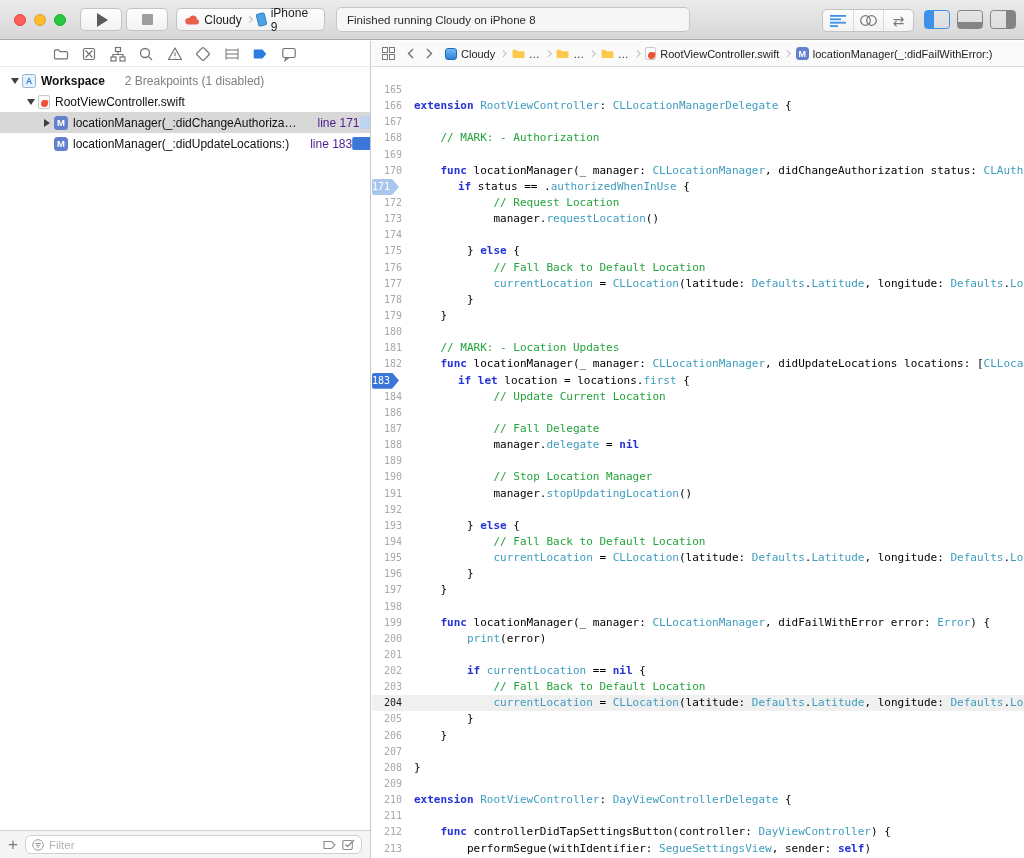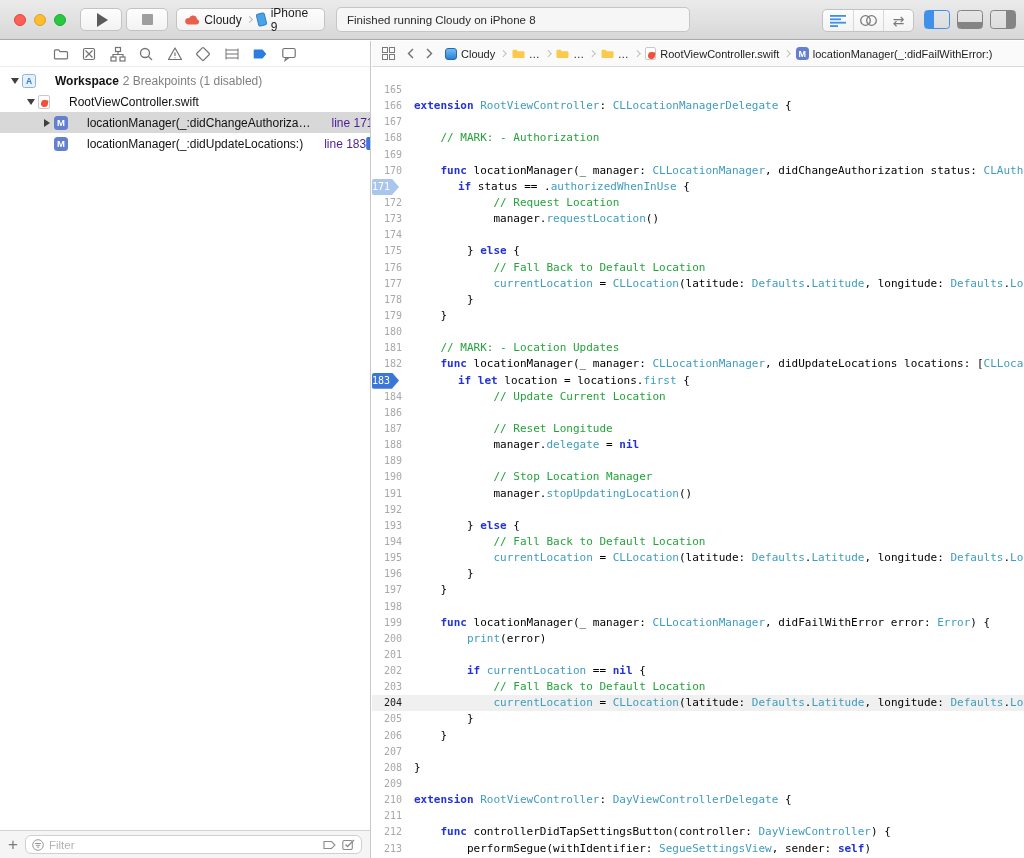--- a/index.html
+++ b/index.html
@@ -53,23 +53,23 @@
   .nav-tabs { height:26px; display:flex; align-items:center; padding-left:52px; gap:11.5px;
     border-bottom:1px solid #ECECEC; }
   .nav-tab { width:17px; height:17px; display:flex; align-items:center; justify-content:center; }
 
   .tree { padding-top:3px; font-size:12px; color:#111; }
   .tree-row { height:21px; display:flex; align-items:center; white-space:nowrap; overflow:hidden; }
   .tree-row.selected { background:#D8D8D8; }
   .disc { width:14px; flex:none; display:flex; justify-content:center; }
   .tri-down { width:0; height:0; border-top:6px solid #3F3F3F; border-left:4px solid transparent; border-right:4px solid transparent; }
   .tri-right { width:0; height:0; border-left:6px solid #3F3F3F; border-top:4px solid transparent; border-bottom:4px solid transparent; }
-  .row-detail { color:#7F7F7F; margin-left:4px; }
+  .row-detail { color:#7F7F7F; margin-left:20px; }
   .line-ref { color:#4c1d95; margin-left:21px; }
-  .tree-label { margin-left:19px; }
+  .tree-label { margin-left:5px; }
   .ws-name { font-weight:bold; }
 
   .ws-icon { width:14px; height:14px; border-radius:2.5px; background:#E7F1FB; border:1px solid #8FB4DA;
     color:#3878C8; font-size:8.5px; font-weight:bold; display:flex; align-items:center; justify-content:center; flex:none; }
   .swift-icon { width:12px; height:14px; background:#fff; border:1px solid #C9C9C9; border-radius:2px; position:relative; flex:none; }
   .swift-icon::after { content:""; position:absolute; left:2px; top:4px; width:7px; height:7px;
     background:#F05138; border-radius:55% 10% 55% 55%; transform:rotate(10deg); }
   .m-badge { width:14px; height:14px; border-radius:3.5px; background:#6380CE; color:#fff;
     font-size:9.5px; font-weight:bold; display:flex; align-items:center; justify-content:center; flex:none; }
 
@@ -368,21 +368,21 @@
           <div class="code-line"><span class="ln">176</span><span><span class="tok-p">            </span><span class="tok-c">// Fall Back to Default Location</span></span></div>
           <div class="code-line"><span class="ln">177</span><span><span class="tok-p">            </span><span class="tok-t">currentLocation</span><span class="tok-p"> = </span><span class="tok-t">CLLocation</span><span class="tok-p">(latitude: </span><span class="tok-t">Defaults</span><span class="tok-p">.</span><span class="tok-t">Latitude</span><span class="tok-p">, longitude: </span><span class="tok-t">Defaults</span><span class="tok-p">.</span><span class="tok-t">Longitude</span></span></div>
           <div class="code-line"><span class="ln">178</span><span><span class="tok-p">        }</span></span></div>
           <div class="code-line"><span class="ln">179</span><span><span class="tok-p">    }</span></span></div>
           <div class="code-line"><span class="ln">180</span><span></span></div>
           <div class="code-line"><span class="ln">181</span><span><span class="tok-p">    </span><span class="tok-c">// MARK: - Location Updates</span></span></div>
           <div class="code-line"><span class="ln">182</span><span><span class="tok-p">    </span><span class="tok-k">func</span><span class="tok-p"> locationManager(_ manager: </span><span class="tok-t">CLLocationManager</span><span class="tok-p">, didUpdateLocations locations: [</span><span class="tok-t">CLLocation</span></span></div>
           <div class="code-line"><span class="ln bp-on">183</span><span><span class="tok-p">        </span><span class="tok-k">if</span><span class="tok-p"> </span><span class="tok-k">let</span><span class="tok-p"> location = locations.</span><span class="tok-t">first</span><span class="tok-p"> {</span></span></div>
           <div class="code-line"><span class="ln">184</span><span><span class="tok-p">            </span><span class="tok-c">// Update Current Location</span></span></div>
           <div class="code-line"><span class="ln">186</span><span></span></div>
-          <div class="code-line"><span class="ln">187</span><span><span class="tok-p">            </span><span class="tok-c">// Reset Longitude</span></span></div>
+          <div class="code-line"><span class="ln">187</span><span><span class="tok-p">            </span><span class="tok-c">// Fall Delegate</span></span></div>
           <div class="code-line"><span class="ln">188</span><span><span class="tok-p">            manager.</span><span class="tok-t">delegate</span><span class="tok-p"> = </span><span class="tok-k">nil</span></span></div>
           <div class="code-line"><span class="ln">189</span><span></span></div>
           <div class="code-line"><span class="ln">190</span><span><span class="tok-p">            </span><span class="tok-c">// Stop Location Manager</span></span></div>
           <div class="code-line"><span class="ln">191</span><span><span class="tok-p">            manager.</span><span class="tok-t">stopUpdatingLocation</span><span class="tok-p">()</span></span></div>
           <div class="code-line"><span class="ln">192</span><span></span></div>
           <div class="code-line"><span class="ln">193</span><span><span class="tok-p">        } </span><span class="tok-k">else</span><span class="tok-p"> {</span></span></div>
           <div class="code-line"><span class="ln">194</span><span><span class="tok-p">            </span><span class="tok-c">// Fall Back to Default Location</span></span></div>
           <div class="code-line"><span class="ln">195</span><span><span class="tok-p">            </span><span class="tok-t">currentLocation</span><span class="tok-p"> = </span><span class="tok-t">CLLocation</span><span class="tok-p">(latitude: </span><span class="tok-t">Defaults</span><span class="tok-p">.</span><span class="tok-t">Latitude</span><span class="tok-p">, longitude: </span><span class="tok-t">Defaults</span><span class="tok-p">.</span><span class="tok-t">Longitude</span></span></div>
           <div class="code-line"><span class="ln">196</span><span><span class="tok-p">        }</span></span></div>
           <div class="code-line"><span class="ln">197</span><span><span class="tok-p">    }</span></span></div>

